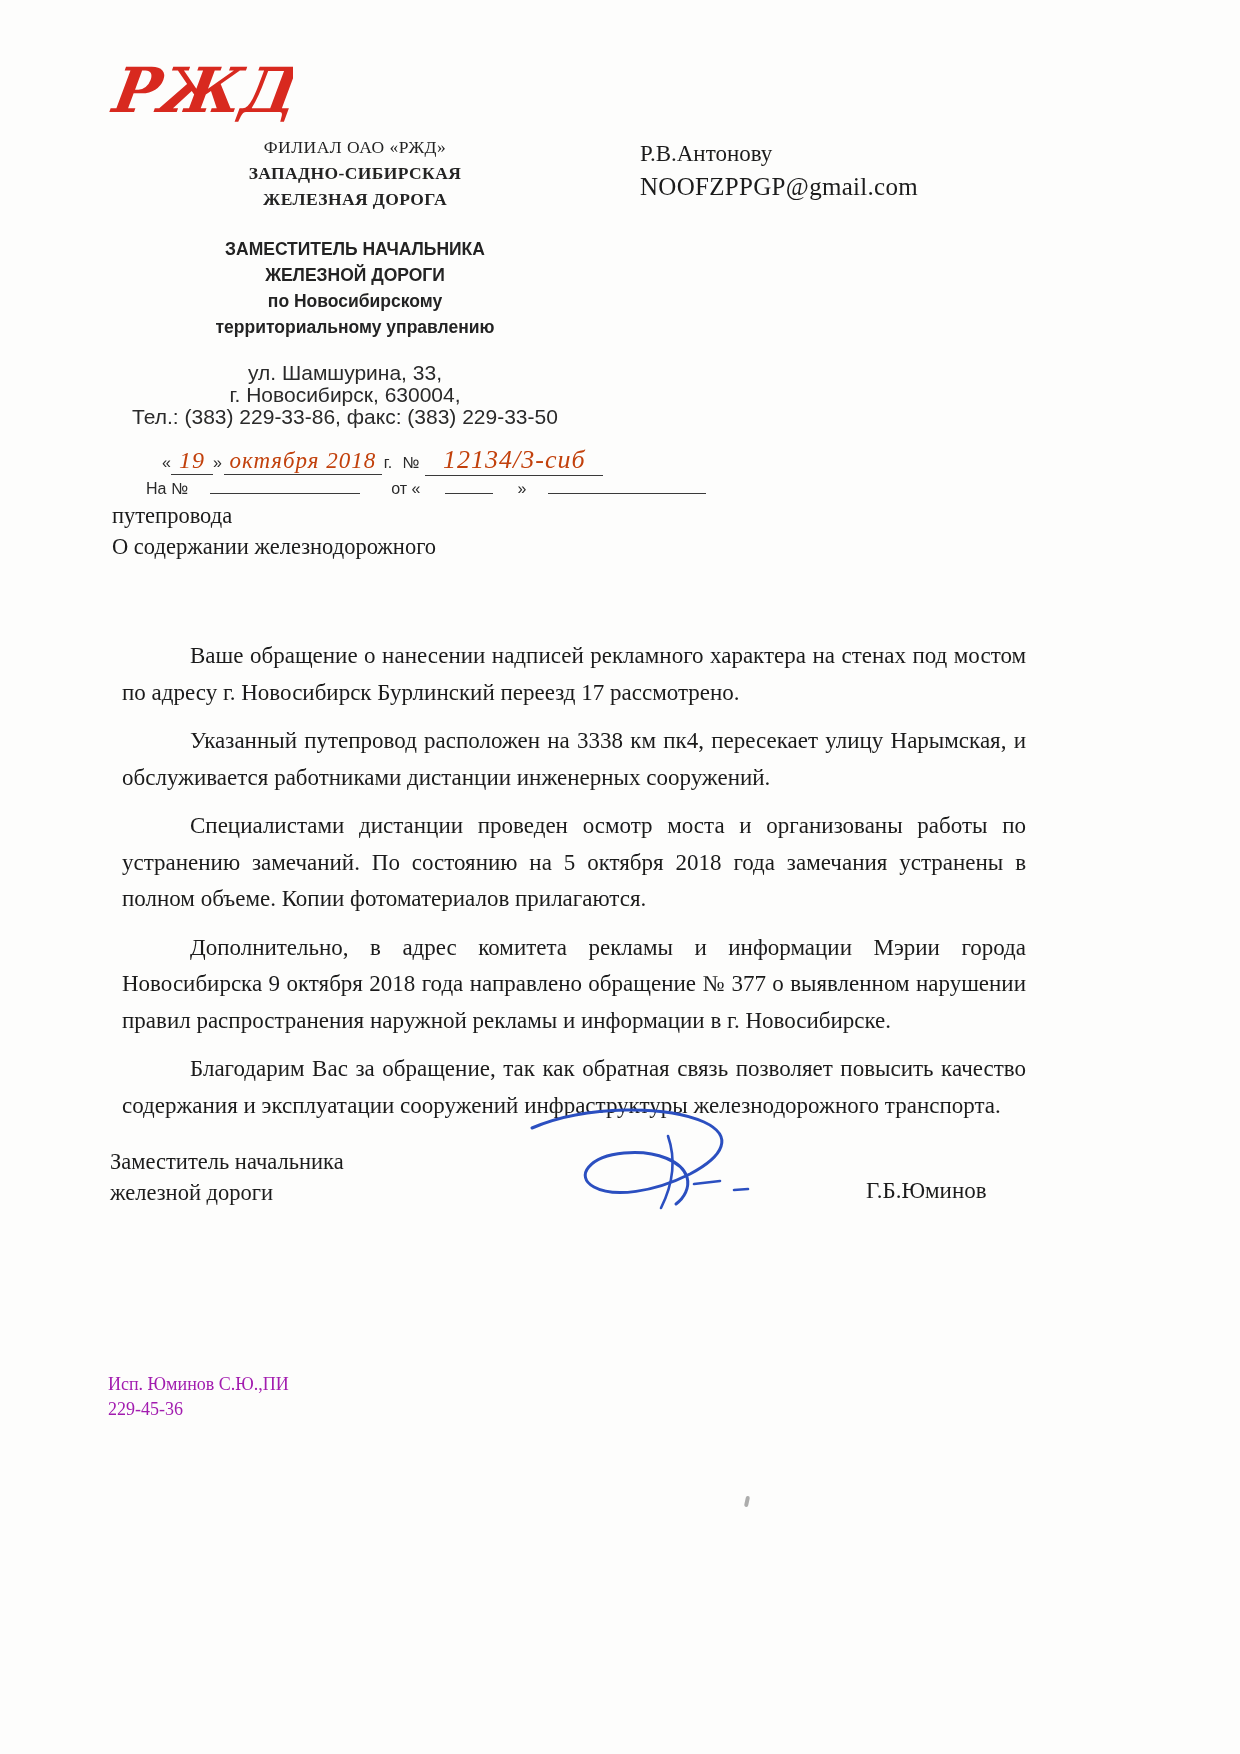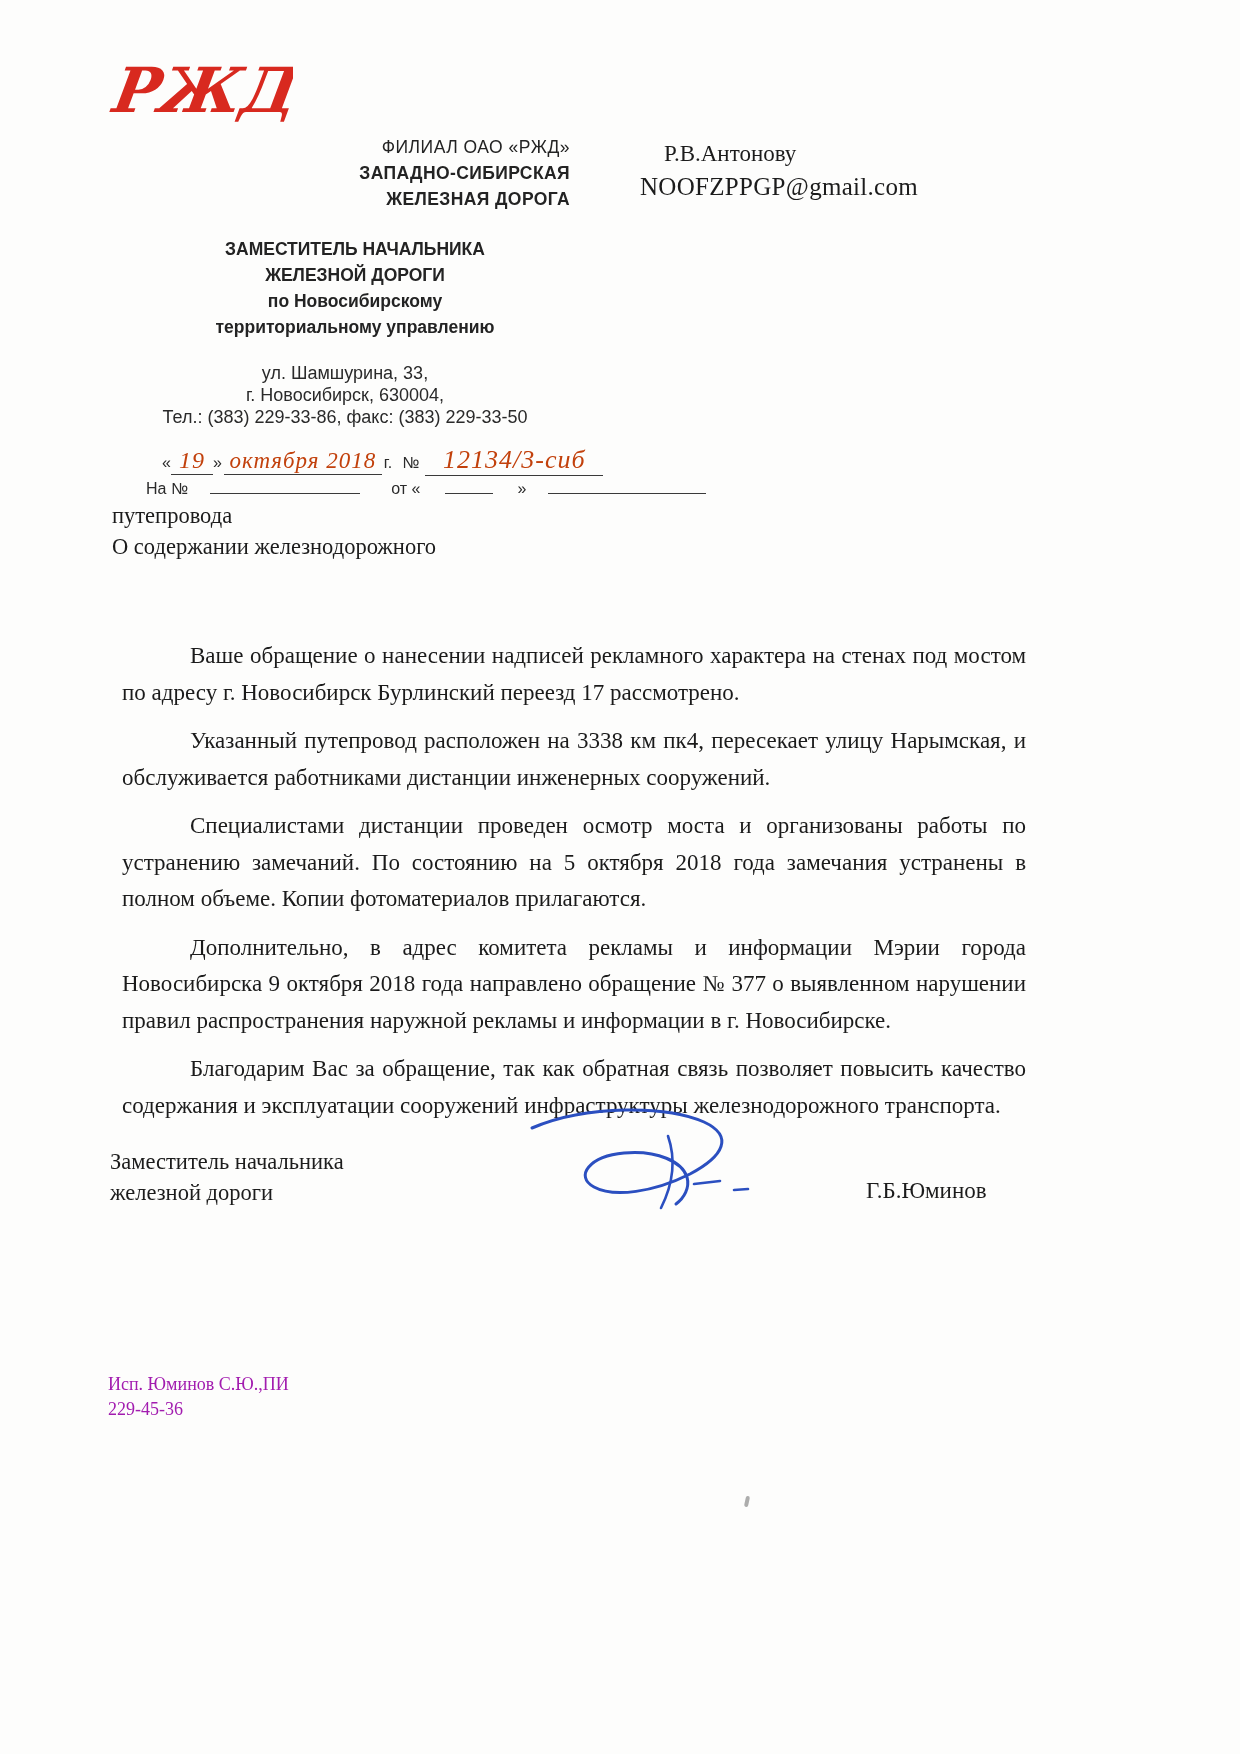--- a/index.html
+++ b/index.html
@@ -9,40 +9,40 @@
     background:#fdfdfc; overflow:hidden;
     font-family:"Liberation Serif", serif; color:#1c1c1c;
   }
   .abs { position:absolute; }
 
   
   .logo { left:108px; top:48px; width:185px; height:85px; }
 
   
   .lh-org {
-    left:140px; top:134px; width:430px; text-align:right;
-    font-family:Liberation Sans, sans-serif; font-size:17.5px;
+    left:140px; top:134px; width:430px; text-align:center;
+    font-family:Liberation Serif, serif; font-size:17.5px;
     line-height:26px; color:#232323;
   }
   .lh-org .l1 { font-weight:normal; letter-spacing:0.5px; }
   .lh-org .bold { font-weight:bold; letter-spacing:0.4px; }
   .lh-dept {
     left:140px; top:236px; width:430px; text-align:center;
     font-family:"Liberation Sans", sans-serif; font-weight:bold;
     font-size:17.5px; line-height:26px; color:#232323;
   }
   .lh-addr {
     left:110px; top:362px; width:470px; text-align:center;
-    font-family:"Liberation Sans", sans-serif; font-size:18px;
+    font-family:"Liberation Sans", sans-serif; font-size:21px;
     line-height:22px; color:#2a2a2a;
   }
 
   
   .recipient { left:640px; top:138px; width:460px; }
-  .recipient .name  { font-size:23px; line-height:32px;margin-left:24px; }
+  .recipient .name  { font-size:23px; line-height:32px; }
   .recipient .email { font-size:25px; line-height:34px; letter-spacing:0.3px; }
 
   
   .ref1 { left:162px; top:440px; width:560px; display:flex; align-items:baseline;
           font-family:"Liberation Sans", sans-serif; font-size:16px; color:#2a2a2a; }
   .ref2 { left:146px; top:480px; width:560px; display:flex; align-items:baseline;
           font-family:"Liberation Sans", sans-serif; font-size:16px; color:#2a2a2a;justify-content:space-between; }
   .hand {
     font-family:Liberation Serif, serif; font-style:italic;
     color:#c2410c; letter-spacing:1px;

